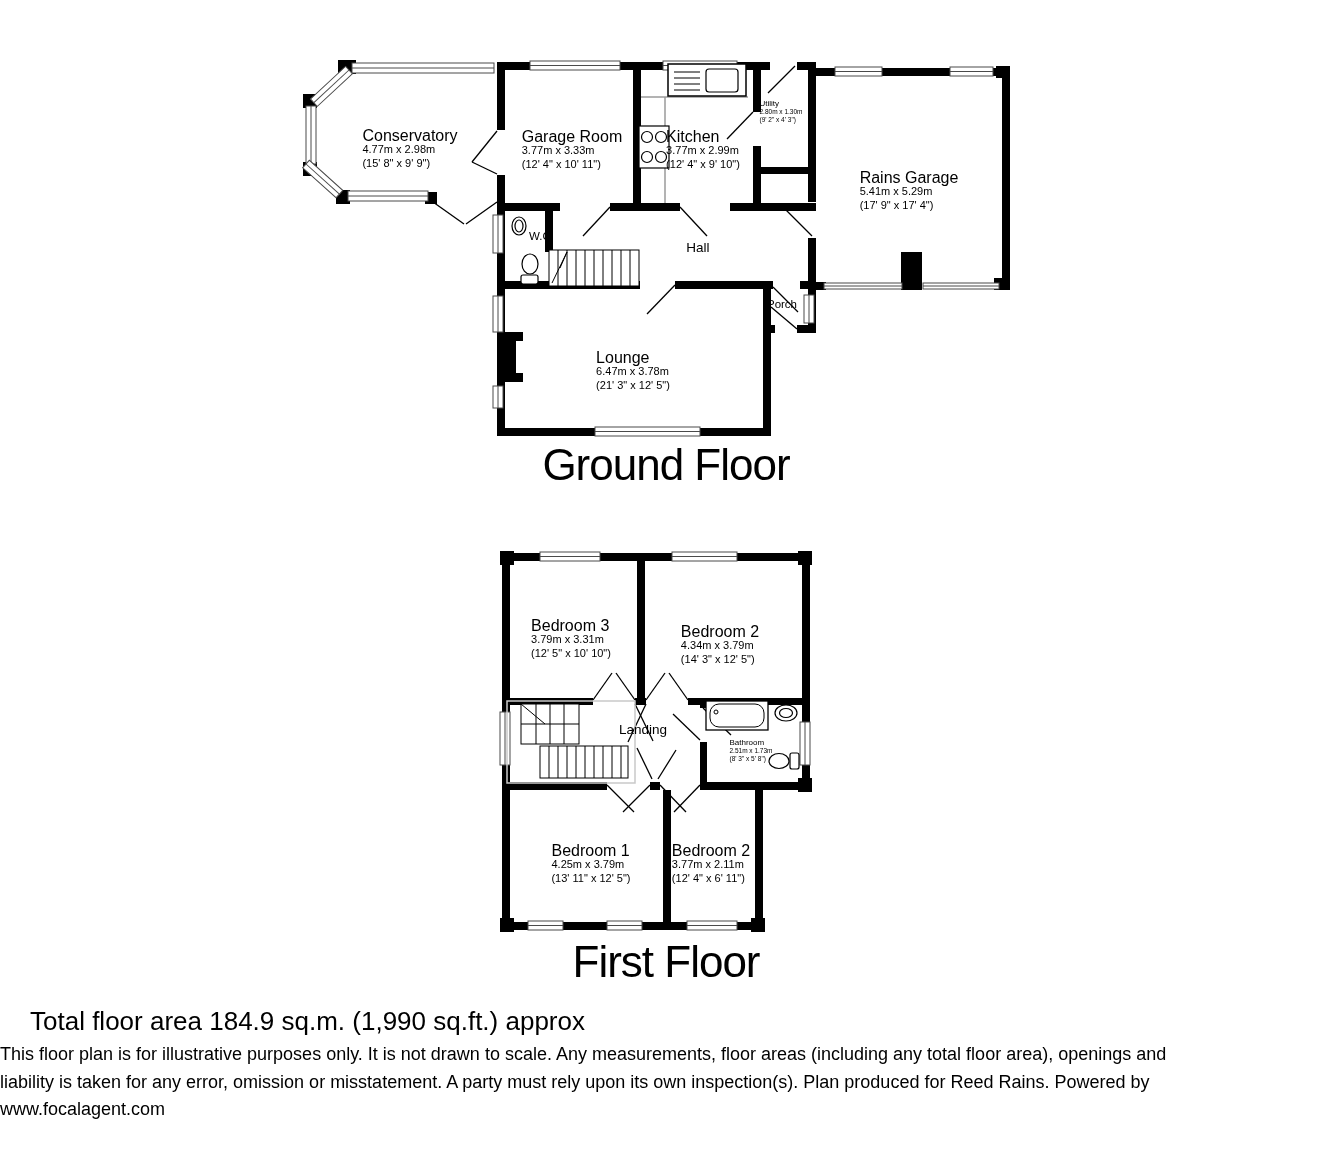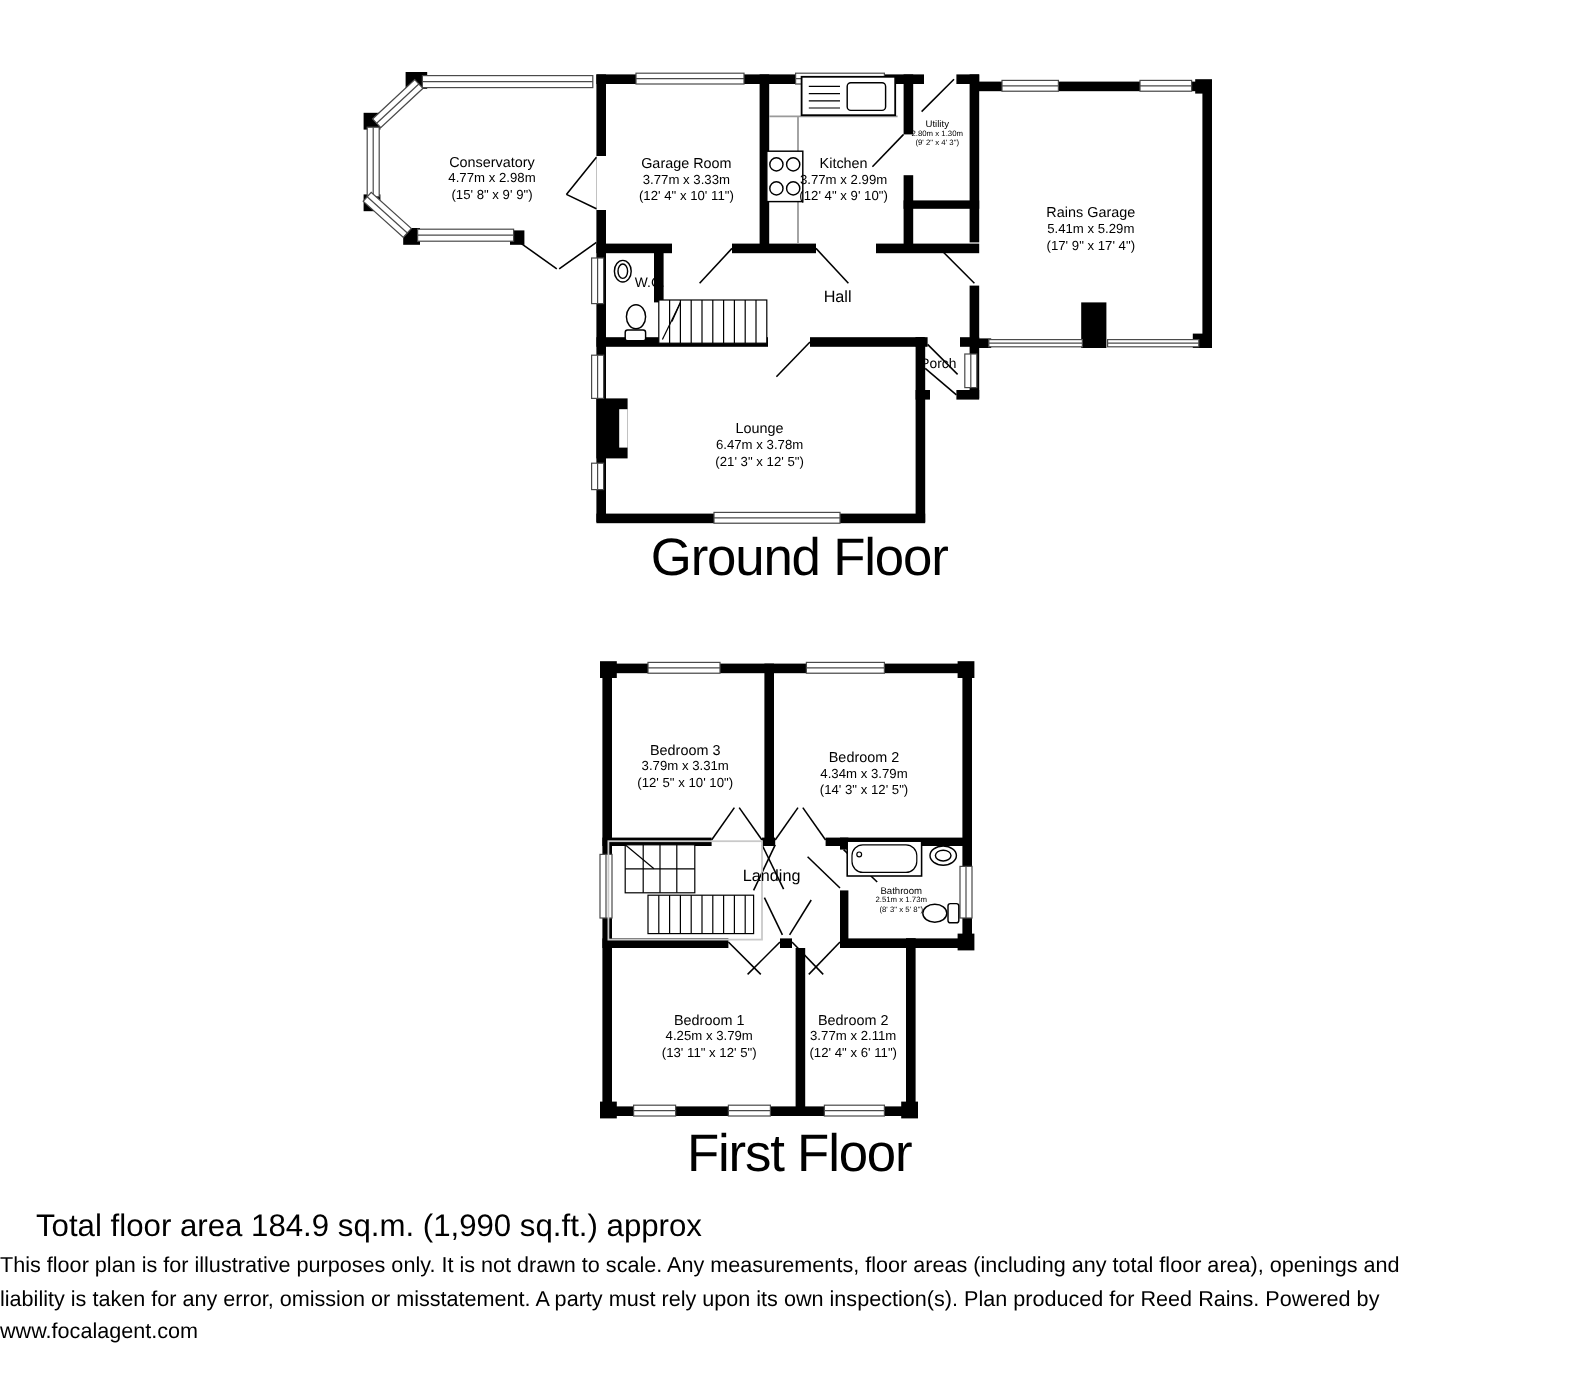--- a/index.html
+++ b/index.html
@@ -1,21 +1,21 @@
 <!DOCTYPE html>
 <html><head>
 <meta charset="utf-8">
 <style>
   *{margin:0;padding:0;box-sizing:border-box}
   html,body{background:#fff}
   body{font-family:"Liberation Sans",sans-serif;color:#000}
   .page{position:relative;width:1328px;height:1151px;background:#fff;overflow:hidden}
   .plan-svg{position:absolute;left:0;top:0}
-  .rlabel{position:absolute;text-align:center;transform:translateX(-50%);white-space:nowrap}
-  .room-name{font-size:12px;line-height:15px}
+  .rlabel{position:absolute;transform:translateX(-50%);white-space:nowrap}
+  .room-name{font-size:16px;line-height:15px}
   .room-dims{font-size:11px;line-height:13.5px}
   .rlabel.small .room-name{font-size:8px;line-height:9px}
   .rlabel.small .room-dims{font-size:6.5px;line-height:8px}
   .rlabel.plain .room-name{font-size:13.5px}
   .rlabel.tiny .room-name{font-size:11.5px}
   .floor-title{position:absolute;transform:translateX(-50%);font-size:44px;font-weight:normal;letter-spacing:-1px;white-space:nowrap}
   .total-area{position:absolute;left:30px;top:1006px;font-size:26px}
   .disclaimer{position:absolute;left:0;top:1041px;width:1328px;text-align:left;font-size:18px;line-height:27.5px}
 </style>
 </head>

